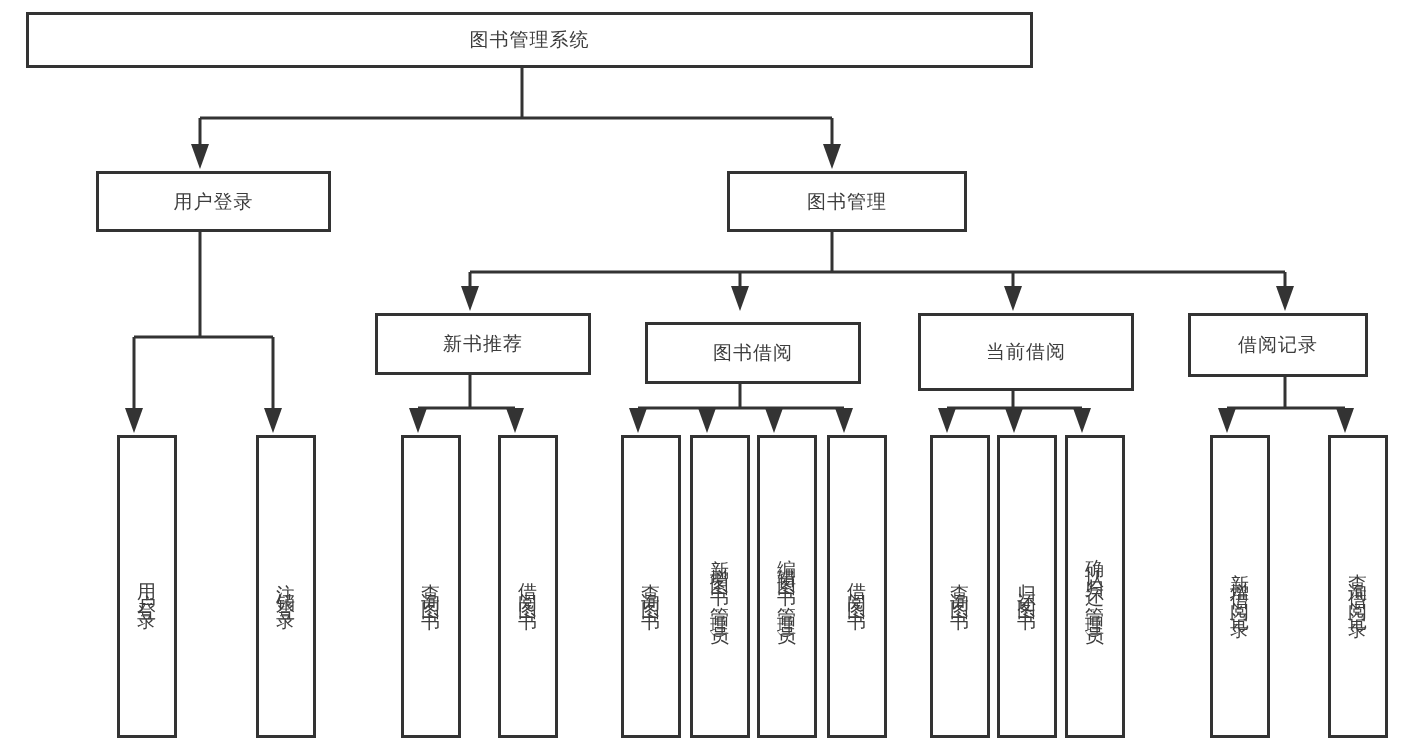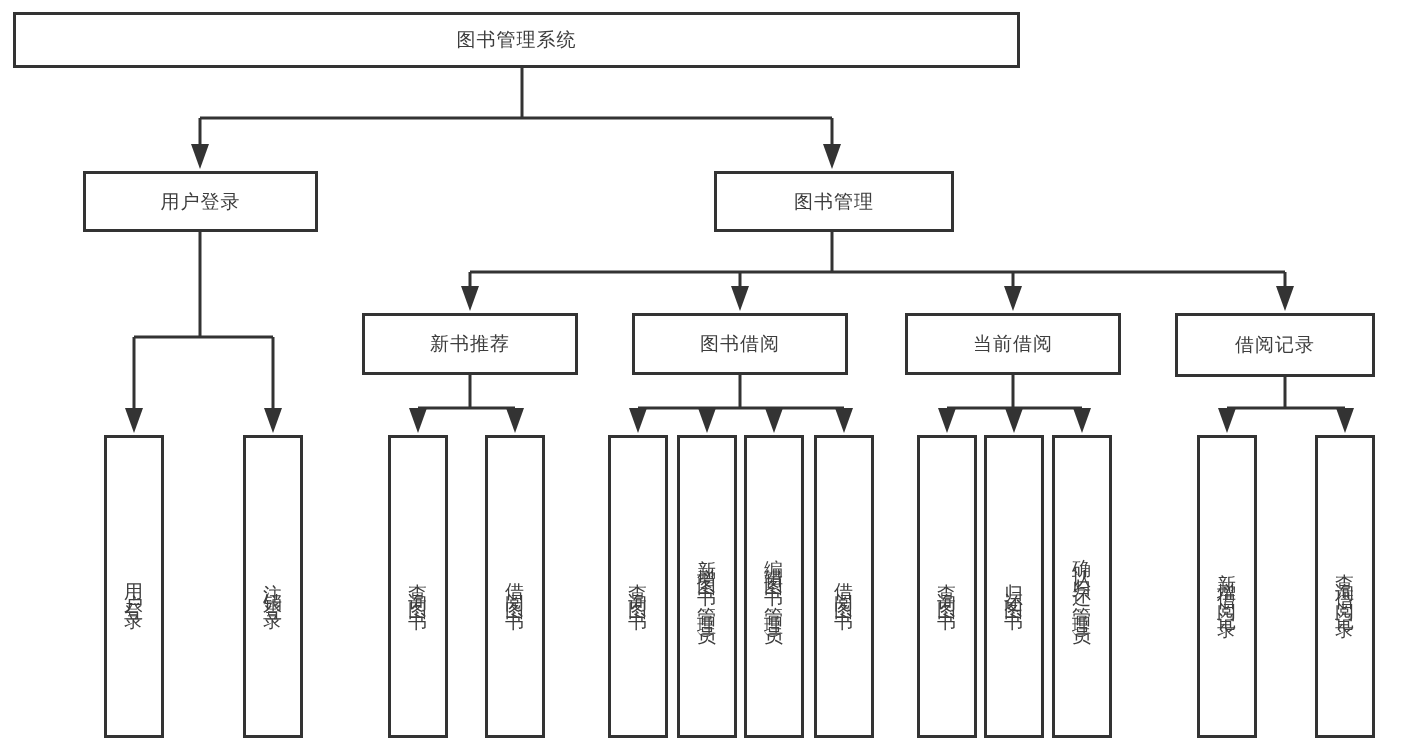--- a/index.html
+++ b/index.html
@@ -19,20 +19,21 @@
   }
   .connectors{position:absolute;left:0;top:0;width:1405px;height:747px;}
   .connectors path{stroke:var(--line);stroke-width:3;fill:none;}
   .connectors polygon{fill:var(--line);stroke:none;}
   .box{
     position:absolute;
     border:3px solid var(--line);
     background:var(--bg);
     display:flex;align-items:center;justify-content:center;
     text-align:center;
+    margin-left:13px;
   }
   .hlabel{
     font-size:19px;
     letter-spacing:1px;
     color:var(--text);
     white-space:nowrap;
   }
   .leaf .vlabel{
     writing-mode:vertical-rl;
     text-orientation:mixed;
@@ -116,27 +117,27 @@
   <div class="box" style="left:83px;top:171px;width:235px;height:61px">
     <span class="hlabel">用户登录</span>
   </div>
   <div class="box" style="left:714px;top:171px;width:240px;height:61px">
     <span class="hlabel">图书管理</span>
   </div>
 
   <div class="box" style="left:362px;top:313px;width:216px;height:62px">
     <span class="hlabel">新书推荐</span>
   </div>
-  <div class="box" style="left:632px;top:313px;width:216px;height:62px">
+  <div class="box" style="left:632px;top:322px;width:216px;height:62px">
     <span class="hlabel">图书借阅</span>
   </div>
-  <div class="box" style="left:905px;top:313px;width:216px;height:62px">
+  <div class="box" style="left:905px;top:313px;width:216px;height:78px">
     <span class="hlabel">当前借阅</span>
   </div>
-  <div class="box" style="left:1175px;top:313px;width:200px;height:64px">
+  <div class="box" style="left:1175px;top:313px;width:180px;height:64px">
     <span class="hlabel">借阅记录</span>
   </div>
 
   <div class="box leaf" style="left:104px;top:435px;width:60px;height:303px">
     <span class="vlabel">用户登录</span>
   </div>
   <div class="box leaf" style="left:243px;top:435px;width:60px;height:303px">
     <span class="vlabel">注销登录</span>
   </div>
   <div class="box leaf" style="left:388px;top:435px;width:60px;height:303px">

